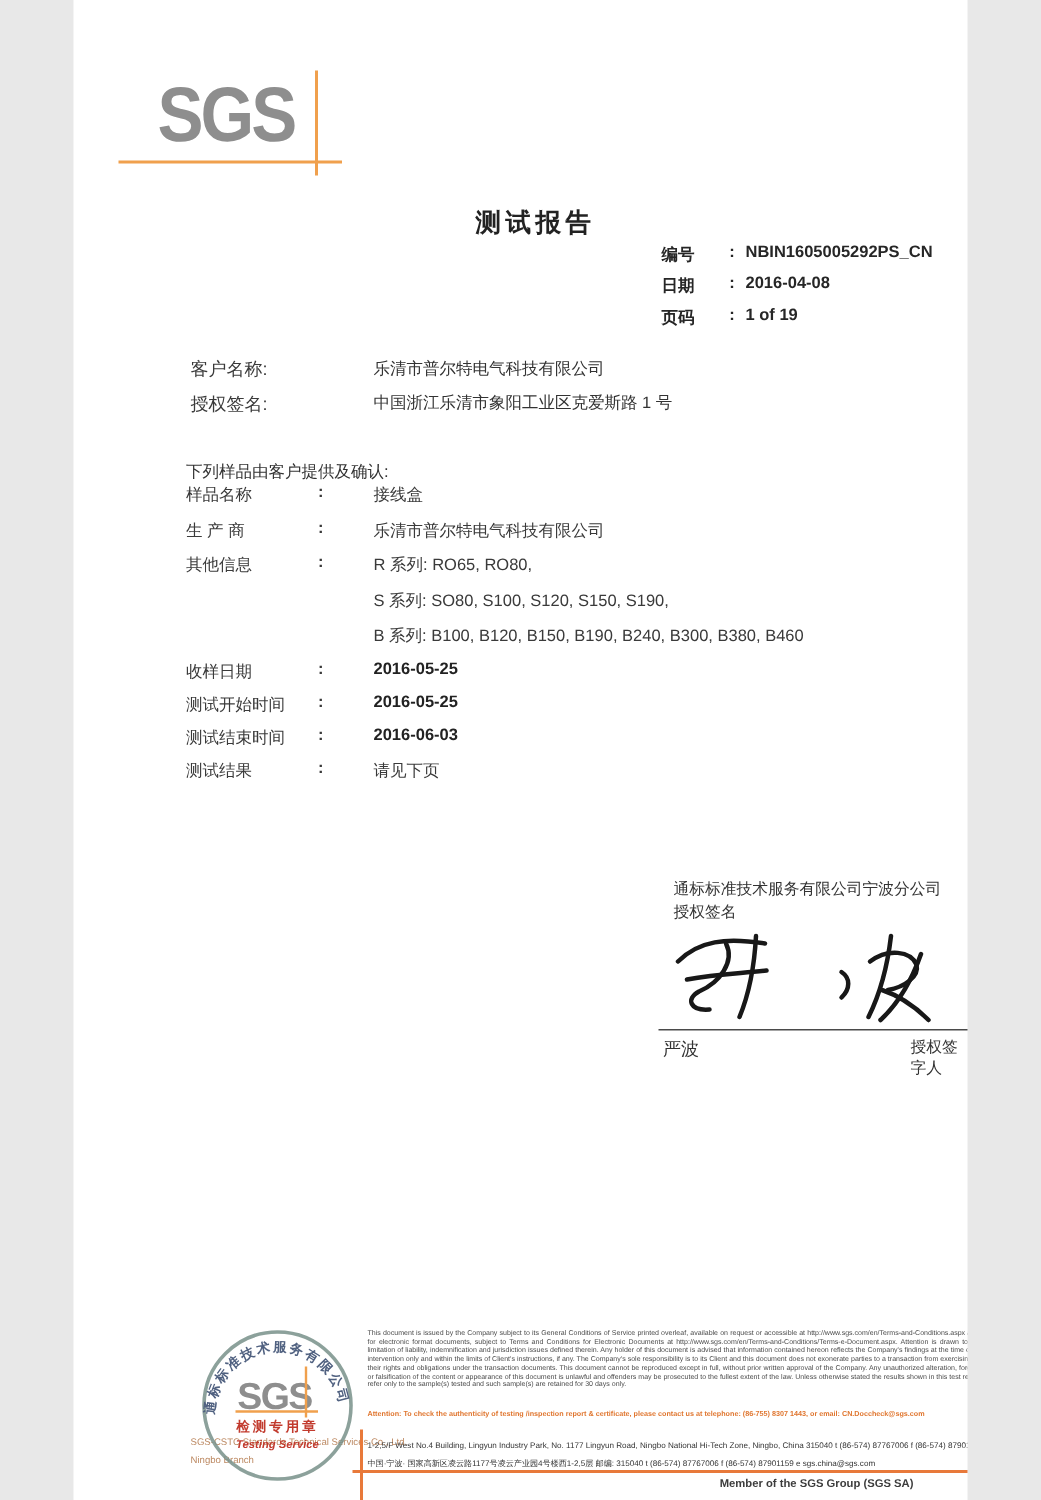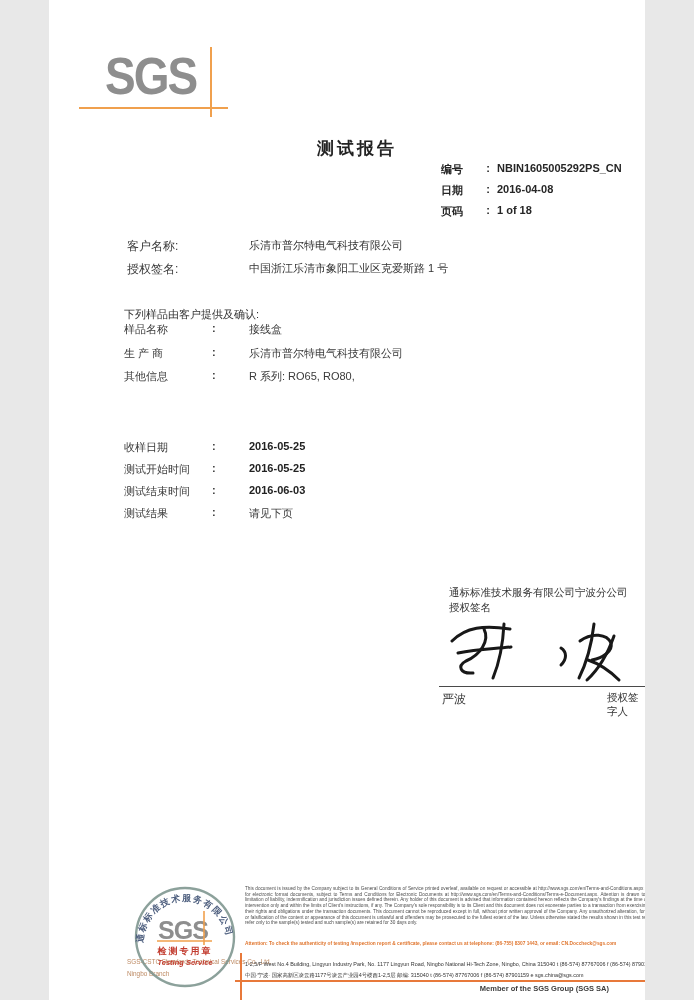--- a/index.html
+++ b/index.html
@@ -80,21 +80,21 @@
       <span class="meta-value">NBIN1605005292PS_CN</span>
     </div>
     <div class="meta-row">
       <span class="meta-label">日期</span>
       <span class="meta-colon">:</span>
       <span class="meta-value">2016-04-08</span>
     </div>
     <div class="meta-row">
       <span class="meta-label">页码</span>
       <span class="meta-colon">:</span>
-      <span class="meta-value">1 of 18</span>
+      <span class="meta-value">1 of 19</span>
     </div>
   </div>
 
   <div class="abs client-label" style="top:238px;">客户名称:</div>
   <div class="abs client-value" style="top:238px;">乐清市普尔特电气科技有限公司</div>
   <div class="abs client-label" style="top:261px;">授权签名:</div>
   <div class="abs client-value" style="top:261px;">中国浙江乐清市象阳工业区克爱斯路 1 号</div>
 
   <div class="abs intro">下列样品由客户提供及确认:</div>
 
@@ -105,20 +105,30 @@
   </div>
   <div class="s-row" style="top:346px;">
     <span class="s-label">生 产 商</span>
     <span class="s-colon">:</span>
     <span class="s-value">乐清市普尔特电气科技有限公司</span>
   </div>
   <div class="s-row" style="top:369px;">
     <span class="s-label">其他信息</span>
     <span class="s-colon">:</span>
     <span class="s-value">R 系列: RO65, RO80,</span>
+  </div>
+  <div class="s-row" style="top:393px;">
+    <span class="s-label"></span>
+    <span class="s-colon"></span>
+    <span class="s-value">S 系列: SO80, S100, S120, S150, S190,</span>
+  </div>
+  <div class="s-row" style="top:416px;">
+    <span class="s-label"></span>
+    <span class="s-colon"></span>
+    <span class="s-value">B 系列: B100, B120, B150, B190, B240, B300, B380, B460</span>
   </div>
   <div class="s-row s-bold" style="top:440px;">
     <span class="s-label">收样日期</span>
     <span class="s-colon">:</span>
     <span class="s-value">2016-05-25</span>
   </div>
   <div class="s-row s-bold" style="top:462px;">
     <span class="s-label">测试开始时间</span>
     <span class="s-colon">:</span>
     <span class="s-value">2016-05-25</span>

